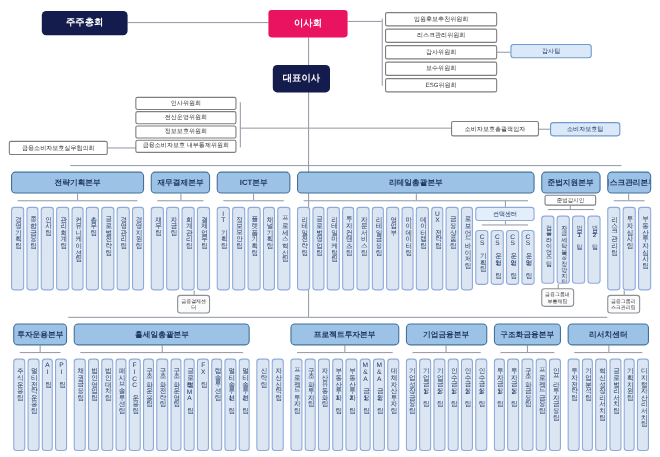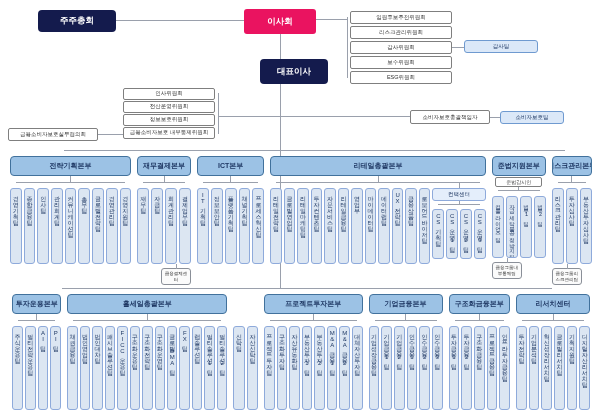--- a/index.html
+++ b/index.html
@@ -104,21 +104,21 @@
   <div class="hline" style="top:47px;left:452px;width:12px;"></div>
   <div class="vline" style="left:218px;top:93px;height:41px;"></div>
   <div class="hline" style="top:116px;left:218px;width:192px;"></div>
   <div class="hline" style="top:117px;left:490px;width:10px;"></div>
   <div class="hline" style="top:134px;left:98px;width:34px;"></div>
   <div class="hline" style="top:150px;left:64px;width:501px;"></div>
   <div class="hline" style="top:288px;left:62px;width:490px;"></div>
 
   <div class="bigbox pink" style="left:244px;top:9px;width:72px;height:25px;">이사회</div>
   <div class="bigbox navy" style="left:38px;top:10px;width:78px;height:22px;">주주총회</div>
-  <div class="bigbox navy" style="left:260px;top:59px;width:68px;height:25px;">대표이사</div>
+  <div class="bigbox navy" style="left:248px;top:59px;width:52px;height:25px;">대표이사</div>
 
   <div class="stack stack-board">
 
       <div class="wbox">
         <span>임원후보추천위원회</span>
       </div>
 
       <div class="wbox">
         <span>리스크관리위원회</span>
       </div>

